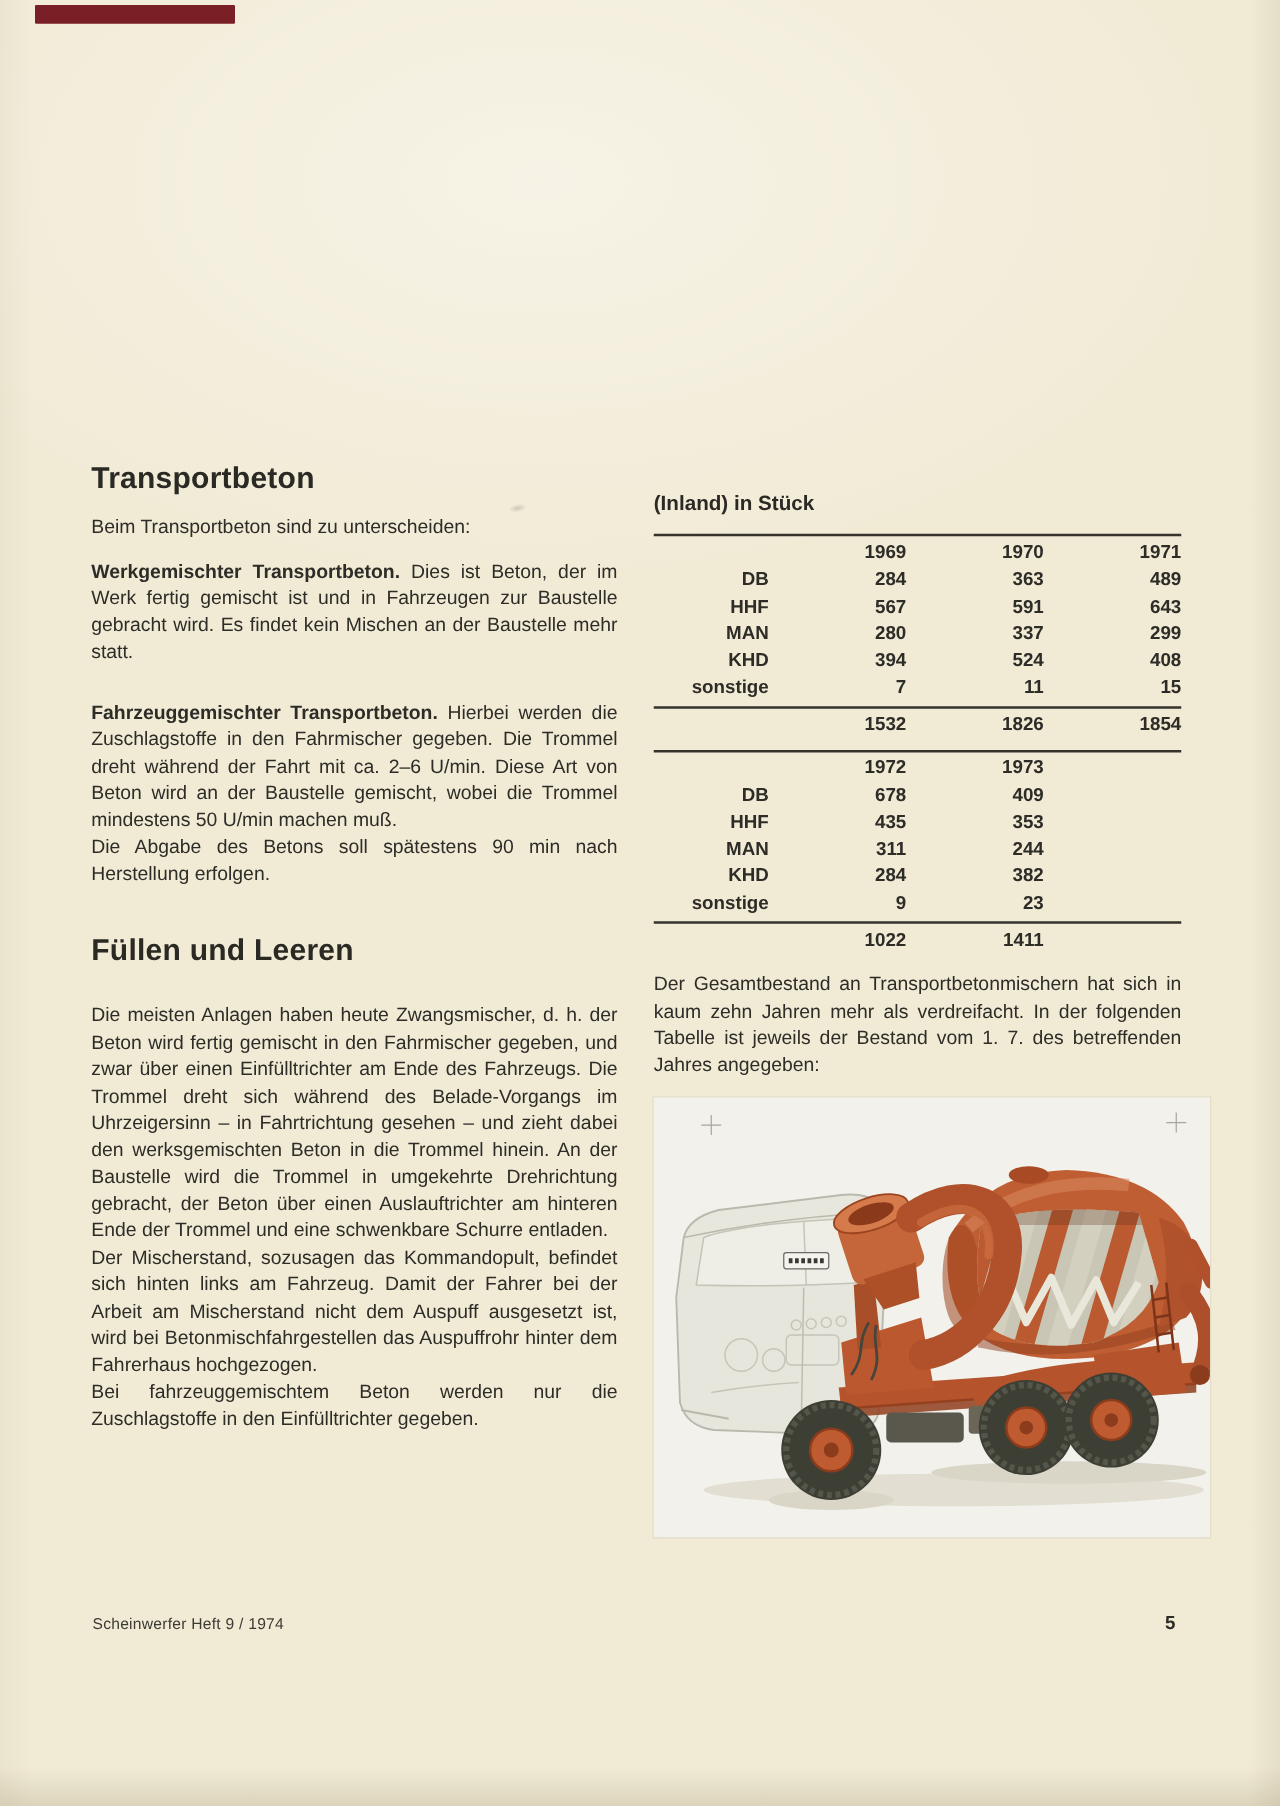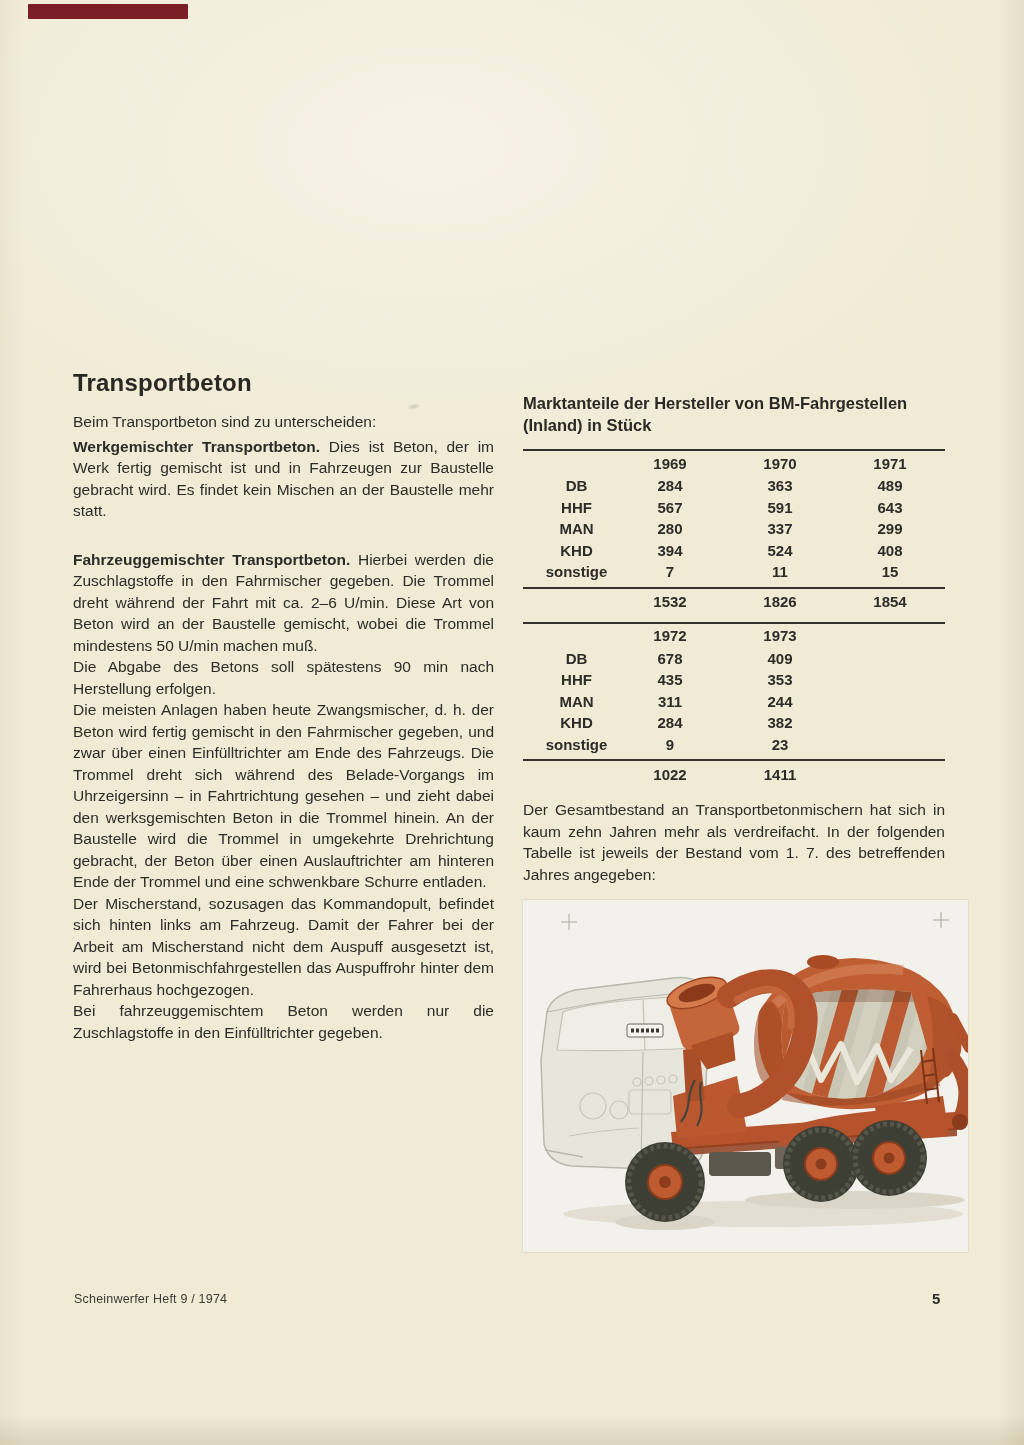--- a/index.html
+++ b/index.html
@@ -19,35 +19,35 @@
   .smudge{position:absolute; left:404px; top:402px; width:20px; height:9px; opacity:.45;
     background:radial-gradient(closest-side, rgba(90,88,80,.55), rgba(90,88,80,0) 72%);
     transform:rotate(-10deg);}
   .col{position:absolute; top:368px;}
   .col.left{left:73px; width:421px;}
   .col.right{left:523px; top:392px; width:422px;}
   h2.sec{font-size:24px; line-height:30px; margin:0 0 13px 0; font-weight:700; letter-spacing:.2px; color:#2a2924;}
   h2.sec.h2b{margin-top:36px; margin-bottom:26px;}
   .col p{font-size:15.5px; line-height:21.5px; margin:0; color:#2d2c27;}
   p.just{text-align:justify; text-justify:inter-word;}
-  p.intro{margin-bottom:3px;}
+  p.intro{margin-bottom:14px;}
   p.mb27{margin-bottom:27px;}
   b.lead{font-weight:700;}
   
   .tbl-title{font-size:16.5px; font-weight:700; line-height:22px; color:#2a2924;}
   .hr{height:2px; background:#35332c;}
   .hr.m13{margin-top:13px;}
   .hr.m4{margin-top:4px;}
   .hr.m7{margin-top:7px;}
   .trow{display:grid; grid-template-columns:92px 1fr 1fr 1fr; align-items:center;
     height:21.5px; font-size:15px; font-weight:700; color:#2d2c27;}
   .trow.th{height:24px;}
   .trow.total{height:26px;}
-  .tl{text-align:center;margin-left:15px;}
-  .tn{text-align:center;}
+  .tl{text-align:right;margin-left:15px;}
+  .tn{text-align:right;}
   p.bestand{margin-top:12px;}
   .photo{margin-top:15px; width:445px; height:352px; background:#f2f1ec;
     box-shadow: inset 0 0 18px rgba(140,130,100,.20), 0 0 0 1px rgba(120,110,80,.10);}
   .photo svg{display:block;}
   .footer-left{position:absolute; left:74px; top:1292px; font-size:12.5px; letter-spacing:.2px; color:#3b3a33;}
   .page-number{position:absolute; left:932px; top:1290px; font-size:15px; font-weight:700; color:#2d2c27;}
 </style>
 </head>
 <body>
 
@@ -56,27 +56,27 @@
   <div class="top-bar"></div>
   <div class="smudge"></div>
 
   <div class="col left">
     <h2 class="sec">Transportbeton</h2>
     <p class="intro">Beim Transportbeton sind zu unterscheiden:</p>
     <p class="just mb27"><b class="lead">Werkgemischter Transportbeton.</b> <span>Dies ist Beton, der im Werk fertig gemischt ist und in Fahrzeugen zur Baustelle gebracht wird. Es findet kein Mischen an der Baustelle mehr statt.</span></p>
     <p class="just"><b class="lead">Fahrzeuggemischter Transportbeton.</b> <span>Hierbei werden die Zuschlagstoffe in den Fahrmischer gegeben. Die Trommel dreht während der Fahrt mit ca. 2–6 U/min. Diese Art von Beton wird an der Baustelle gemischt, wobei die Trommel mindestens 50 U/min machen muß.</span></p>
     <p class="just">Die Abgabe des Betons soll spätestens 90 min nach Herstellung erfolgen.</p>
 
+    <h2 class="sec h2b">Füllen und Leeren</h2>
     <p class="just">Die meisten Anlagen haben heute Zwangsmischer, d. h. der Beton wird fertig gemischt in den Fahrmischer gegeben, und zwar über einen Einfülltrichter am Ende des Fahrzeugs. Die Trommel dreht sich während des Belade-Vorgangs im Uhrzeigersinn – in Fahrtrichtung gesehen – und zieht dabei den werksgemischten Beton in die Trommel hinein. An der Baustelle wird die Trommel in umgekehrte Drehrichtung gebracht, der Beton über einen Auslauftrichter am hinteren Ende der Trommel und eine schwenkbare Schurre entladen.</p>
     <p class="just">Der Mischerstand, sozusagen das Kommandopult, befindet sich hinten links am Fahrzeug. Damit der Fahrer bei der Arbeit am Mischerstand nicht dem Auspuff ausgesetzt ist, wird bei Betonmischfahrgestellen das Auspuffrohr hinter dem Fahrerhaus hochgezogen.</p>
     <p class="just">Bei fahrzeuggemischtem Beton werden nur die Zuschlagstoffe in den Einfülltrichter gegeben.</p>
   </div>
 
   <div class="col right">
-    <div class="tbl-title">Marktanteile der Hersteller von BM-Fahrgestellen</div>
     <div class="tbl-title">(Inland) in Stück</div>
 
     <div class="hr m13"></div>
 
     <div class="trow th">
       <span class="tl"></span>
       <span class="tn">1969</span>
       <span class="tn">1970</span>
       <span class="tn">1971</span>
     </div>

